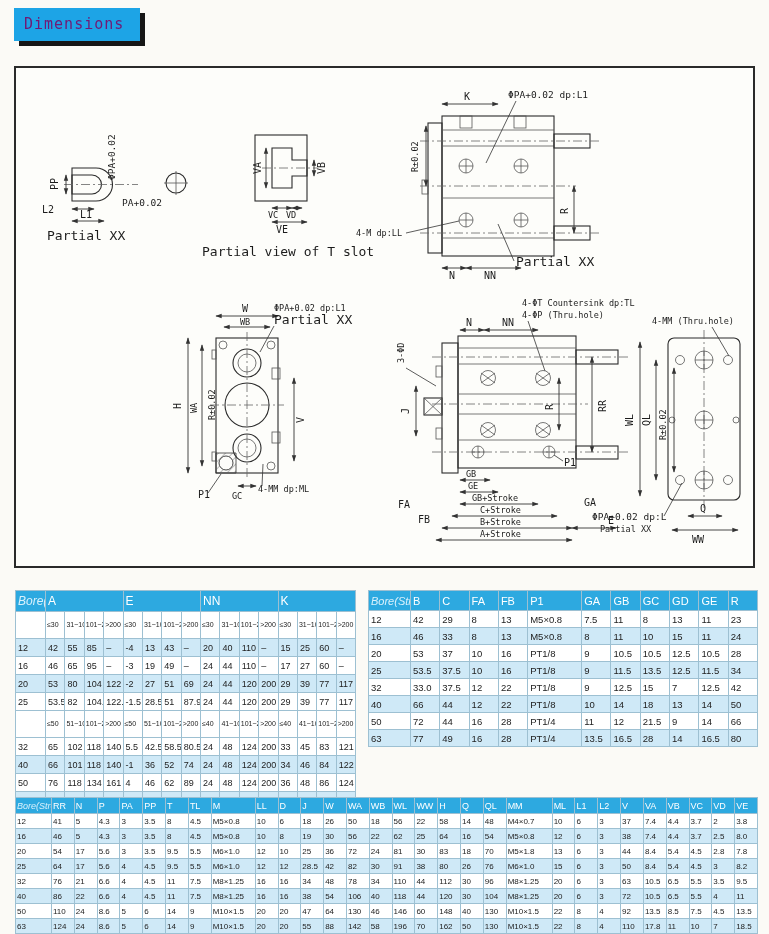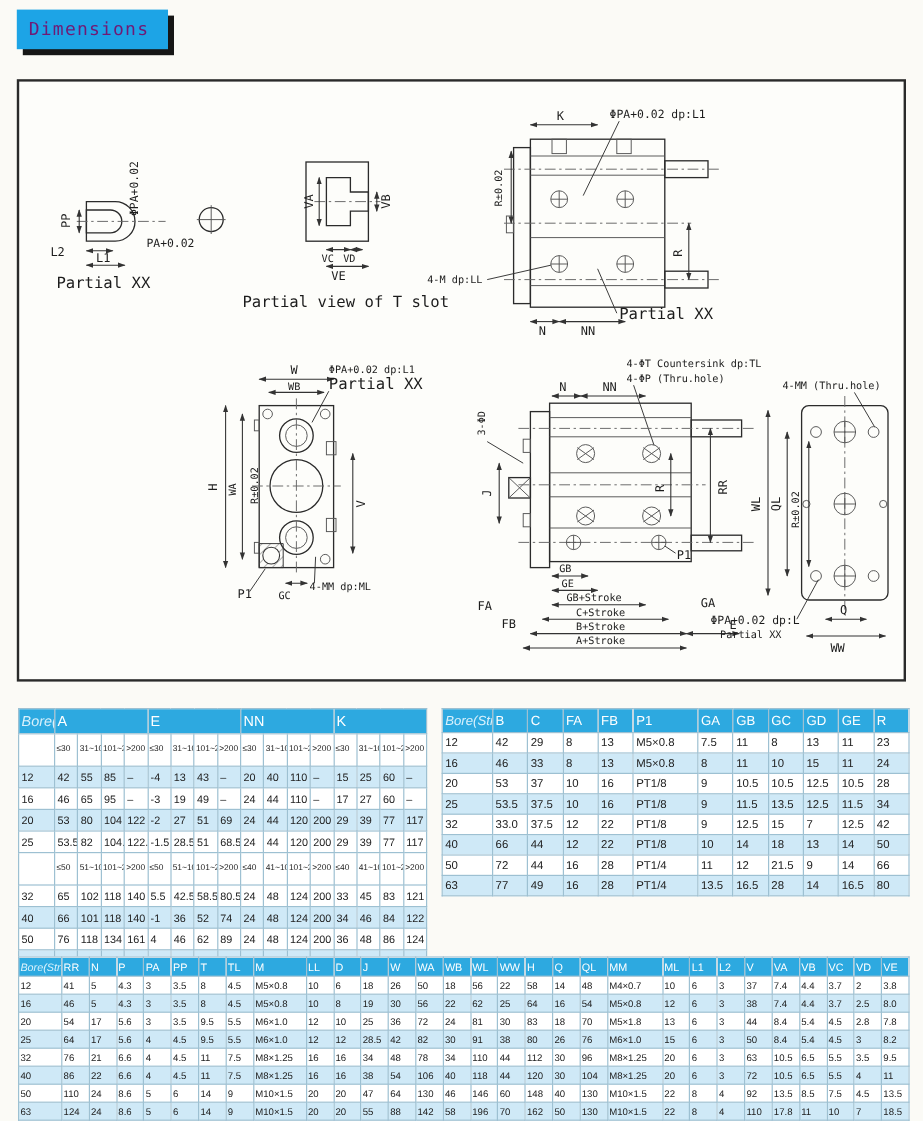--- a/index.html
+++ b/index.html
@@ -396,21 +396,21 @@
       </tr>
       <tr>
         <td>25</td>
         <td>53.5</td>
         <td>82</td>
         <td>104.5</td>
         <td>122.5</td>
         <td>-1.5</td>
         <td>28.5</td>
         <td>51</td>
-        <td>68.5</td>
+        <td>87.9</td>
         <td>24</td>
         <td>44</td>
         <td>120</td>
         <td>200</td>
         <td>29</td>
         <td>39</td>
         <td>77</td>
         <td>117</td>
       </tr>
     </tbody>

